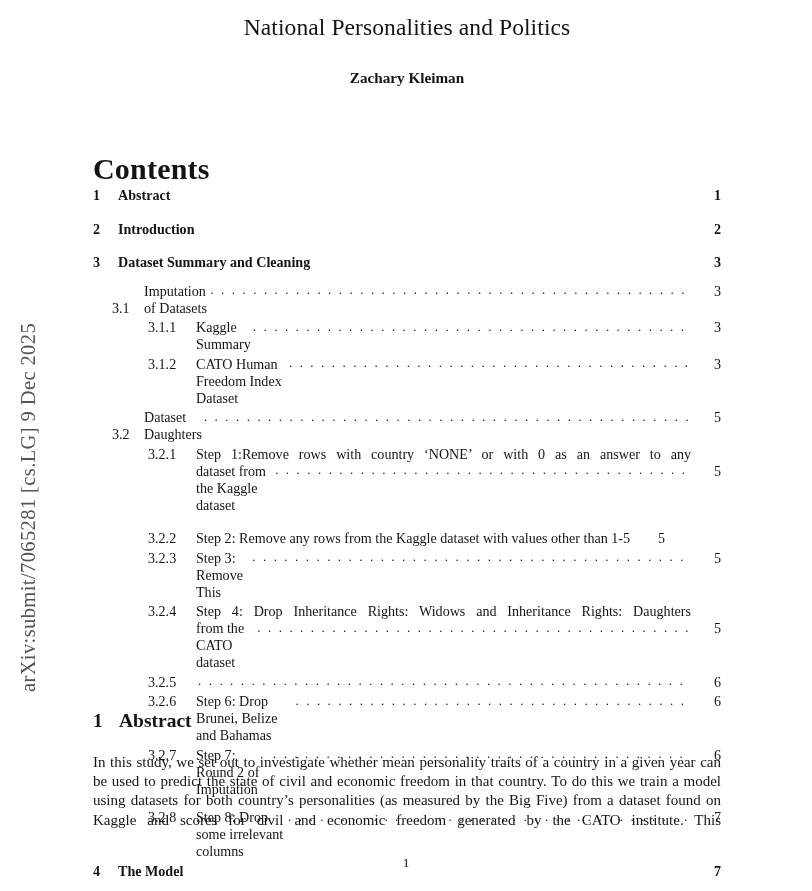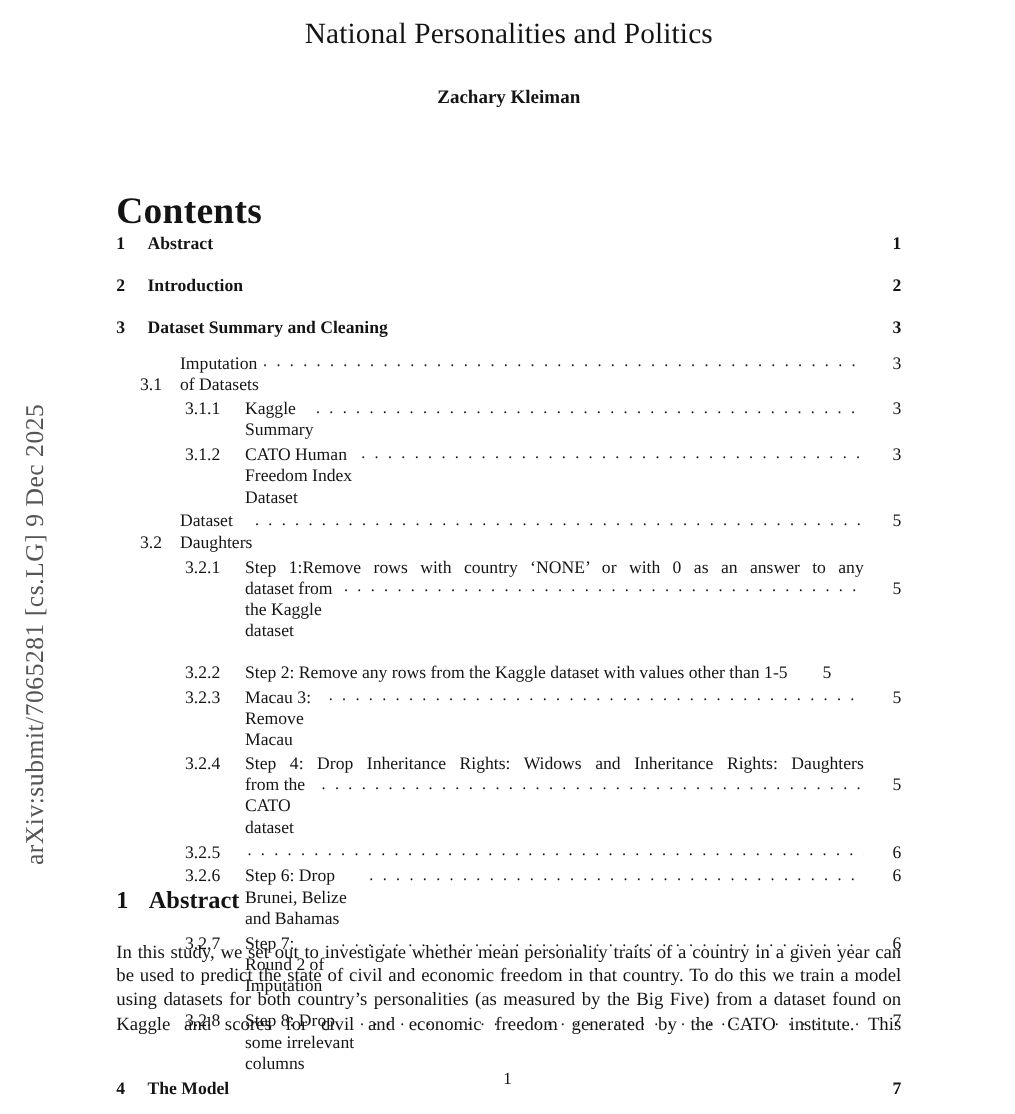--- a/index.html
+++ b/index.html
@@ -293,21 +293,21 @@
       <div class="toc-entry lvl3 no-leader">
         <span class="toc-num">3.2.2</span>
         <span class="toc-body">
           <span class="toc-title">Step 2: Remove any rows from the Kaggle dataset with values other than 1-5</span>
           <span class="toc-page">5</span>
         </span>
       </div>
       <div class="toc-entry lvl3">
         <span class="toc-num">3.2.3</span>
         <span class="toc-body">
-          <span class="toc-title">Macau 3: Remove Macau</span>
+          <span class="toc-title">Step 3: Remove This</span>
           <span class="toc-leader">. . . . . . . . . . . . . . . . . . . . . . . . . . . . . . . . . . . . . . . . . . . . . . . . . . . . . . . . . . . . . . . . . . . . . . . . . . . . . . . . . . . . . . . . . . </span>
           <span class="toc-page">5</span>
         </span>
       </div>
       <div class="toc-entry lvl3 wrapped">
         <span class="toc-num">3.2.4</span>
         <span class="toc-body">
           <span class="toc-line1">Step 4: Drop Inheritance Rights: Widows and Inheritance Rights: Daughters</span>
           <span class="toc-line2">
             <span class="toc-title">from the CATO dataset</span>

